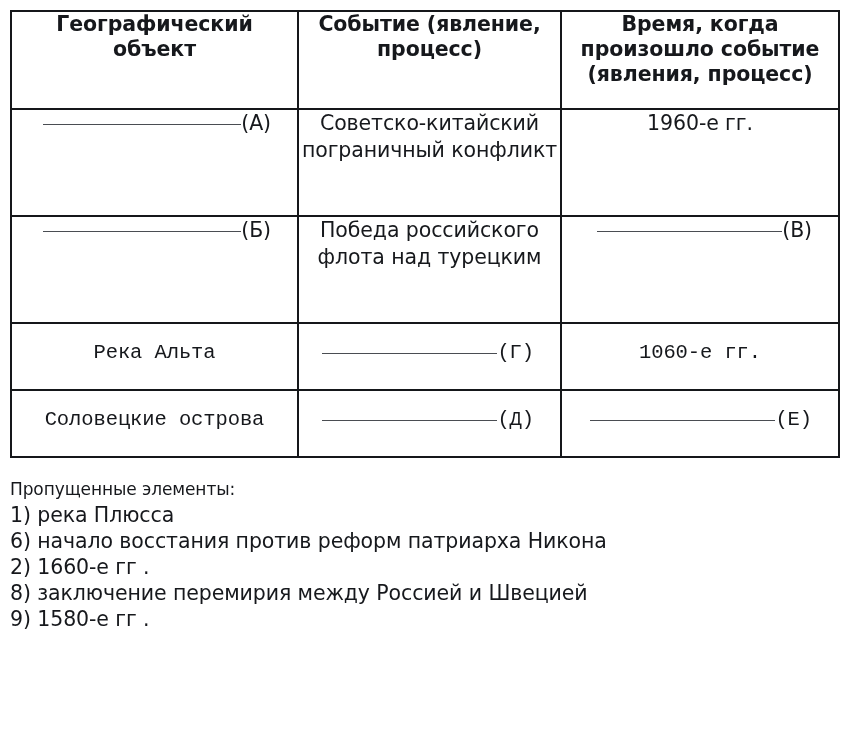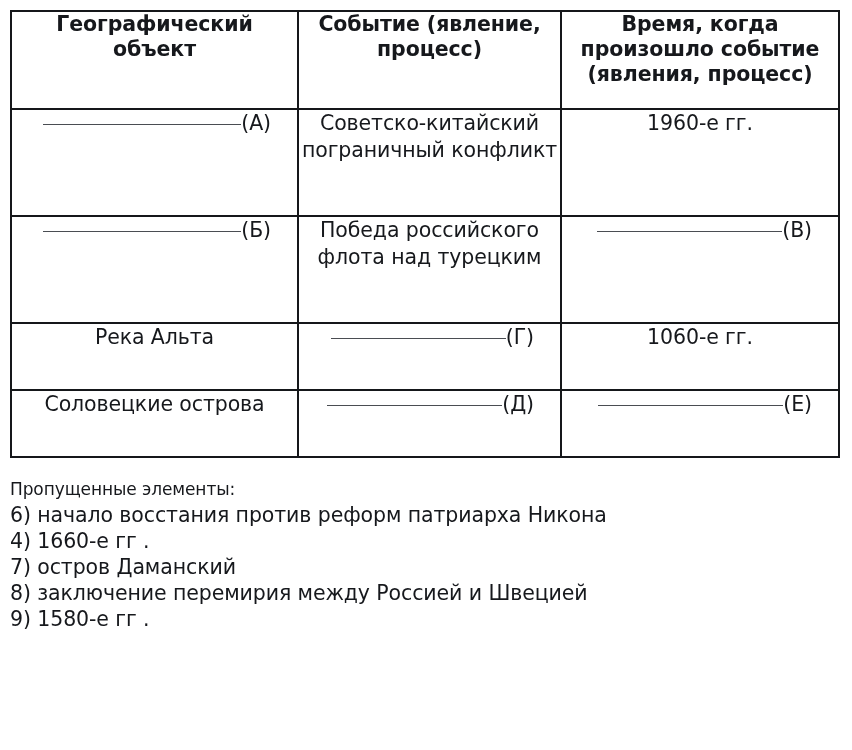--- a/index.html
+++ b/index.html
@@ -61,20 +61,22 @@
     font-weight: 400;
     letter-spacing: -0.1px;
   }
 
   tr.row-tall .body-cell { height: 107px; }
   tr.row-mid  .body-cell { height: 67px; }
   tr.row-short .body-cell { height: 67px; }
 
   tr.row-mid .body-cell,
   tr.row-short .body-cell {
+    padding-top: 15px;
+    font-family: Liberation Mono, monospace;
   }
 
   
   .blank {
     display: flex;
     align-items: center;
     justify-content: flex-end;
     padding-right: 26px;
     height: 27px;
   }
@@ -195,21 +197,21 @@
           </div>
         </td>
       </tr>
 
     </tbody>
   </table>
 
   <div class="missing">
     <div class="missing-title">Пропущенные элементы:</div>
     <ul class="missing-list">
+      <li>1) река Плюсса</li>
       <li>6) начало восстания против реформ патриарха Никона</li>
-      <li>4) 1660-е гг .</li>
-      <li>7) остров Даманский</li>
+      <li>2) 1660-е гг .</li>
       <li>8) заключение перемирия между Россией и Швецией</li>
       <li>9) 1580-е гг .</li>
     </ul>
   </div>
 
 </div>
 
 </body></html>

